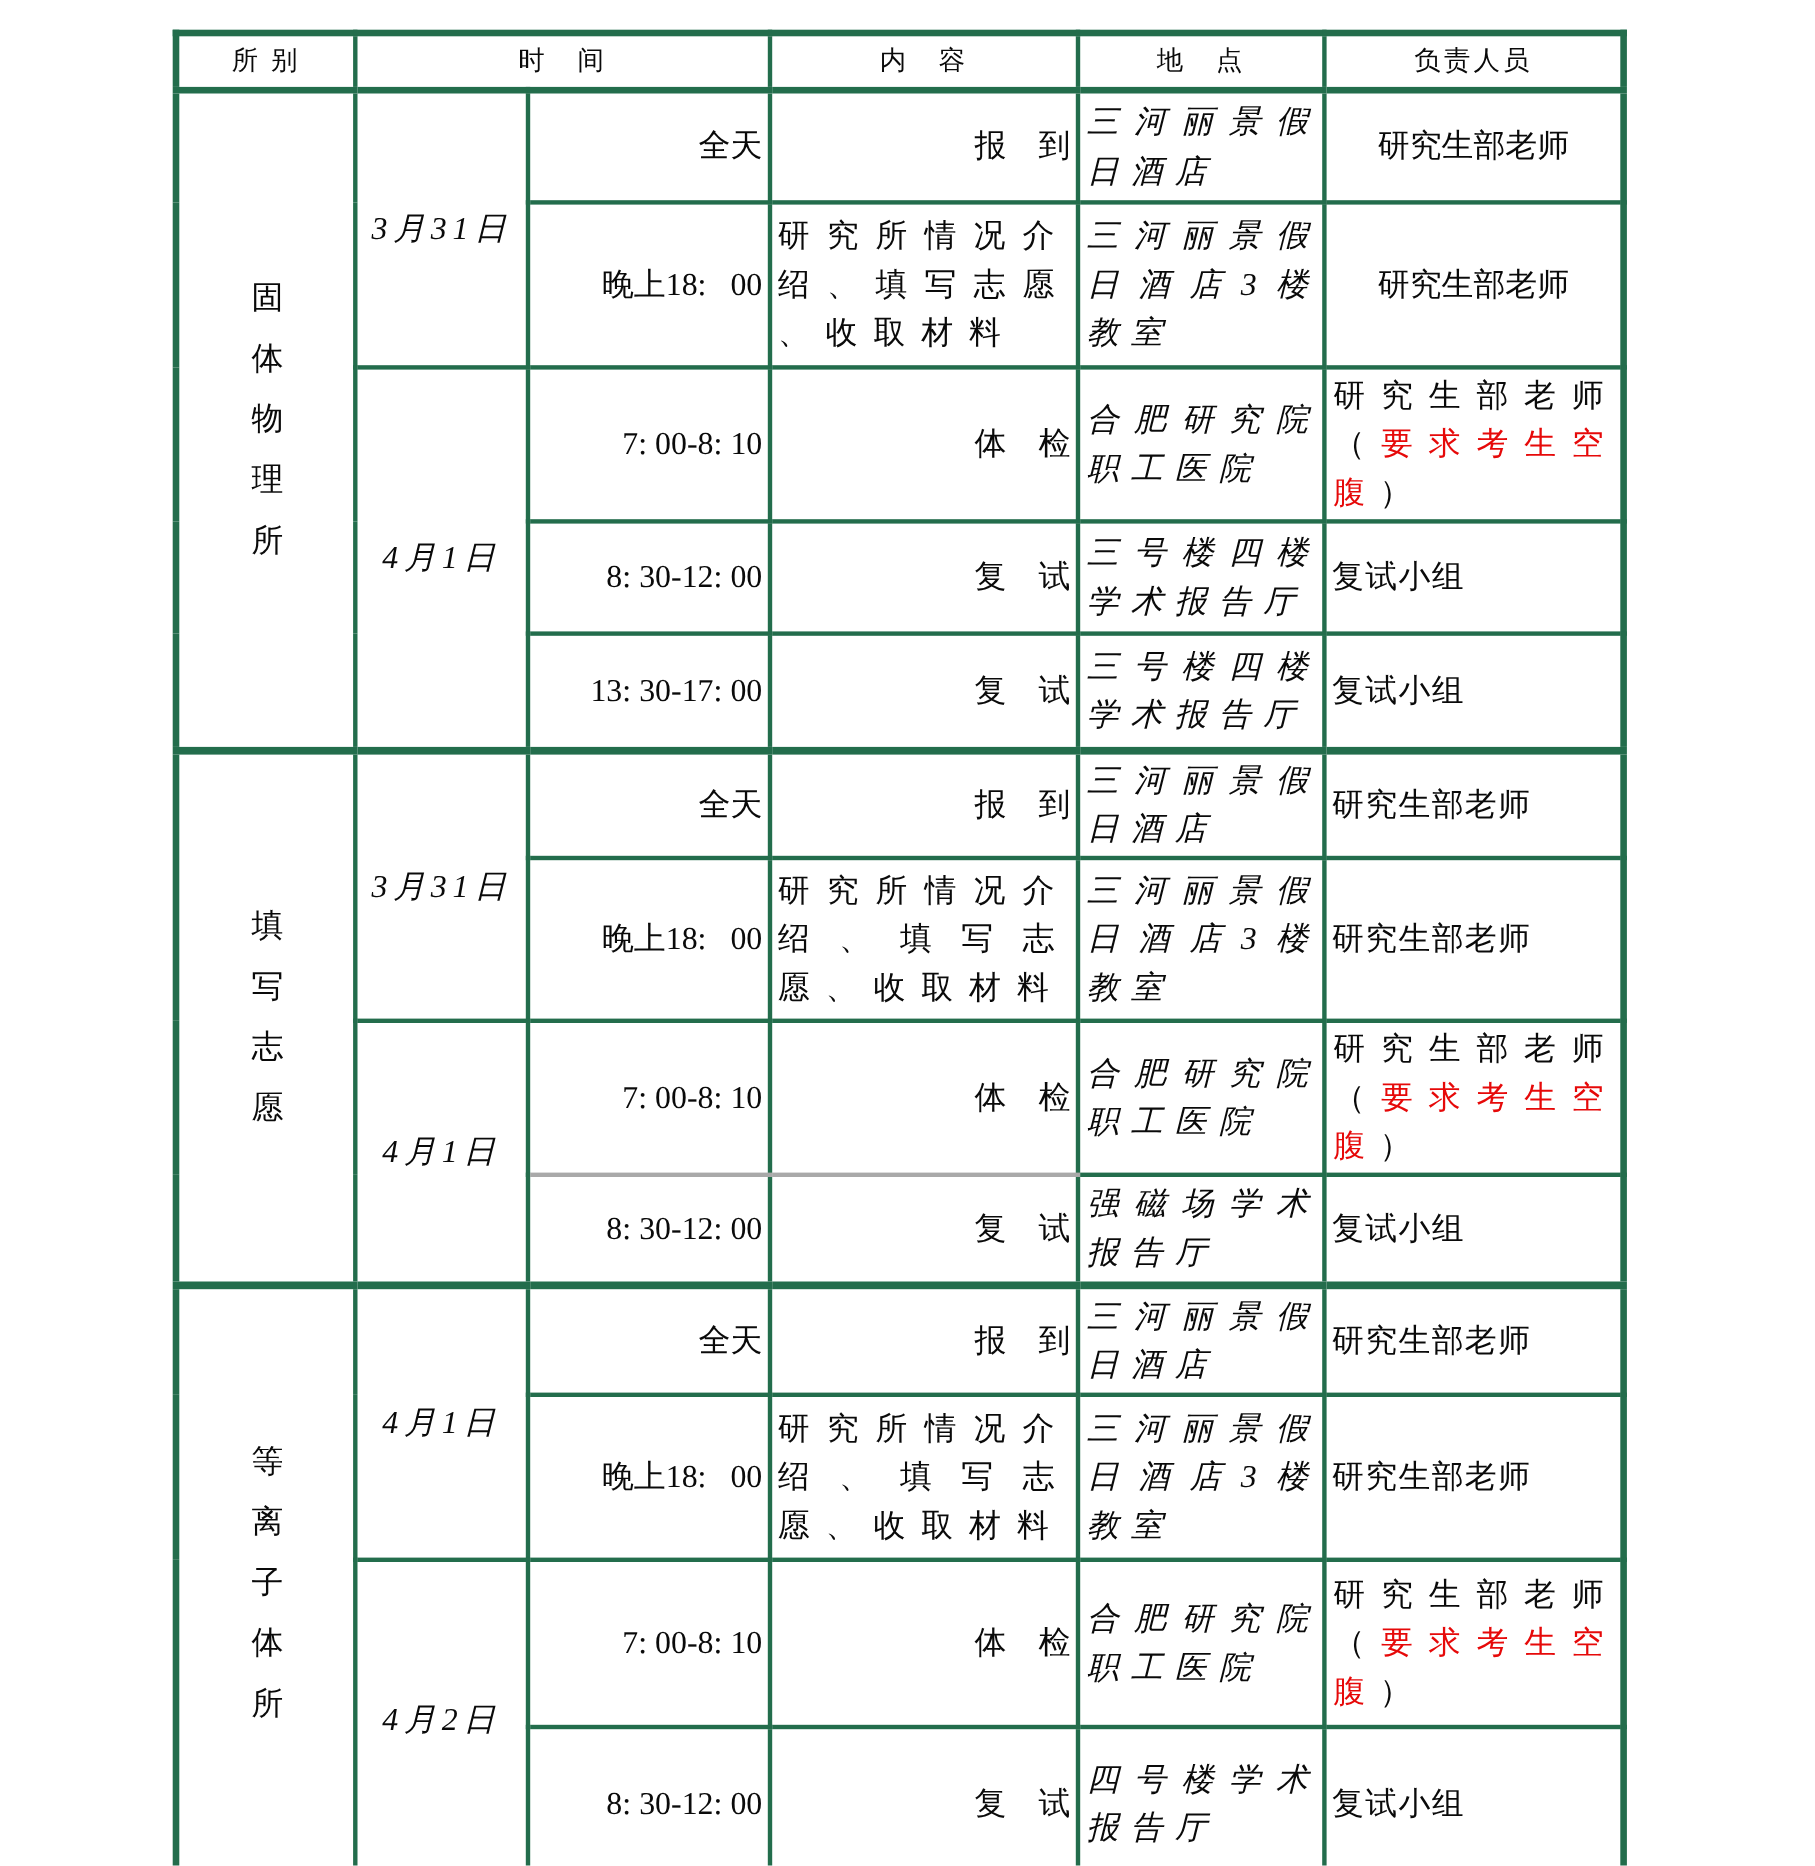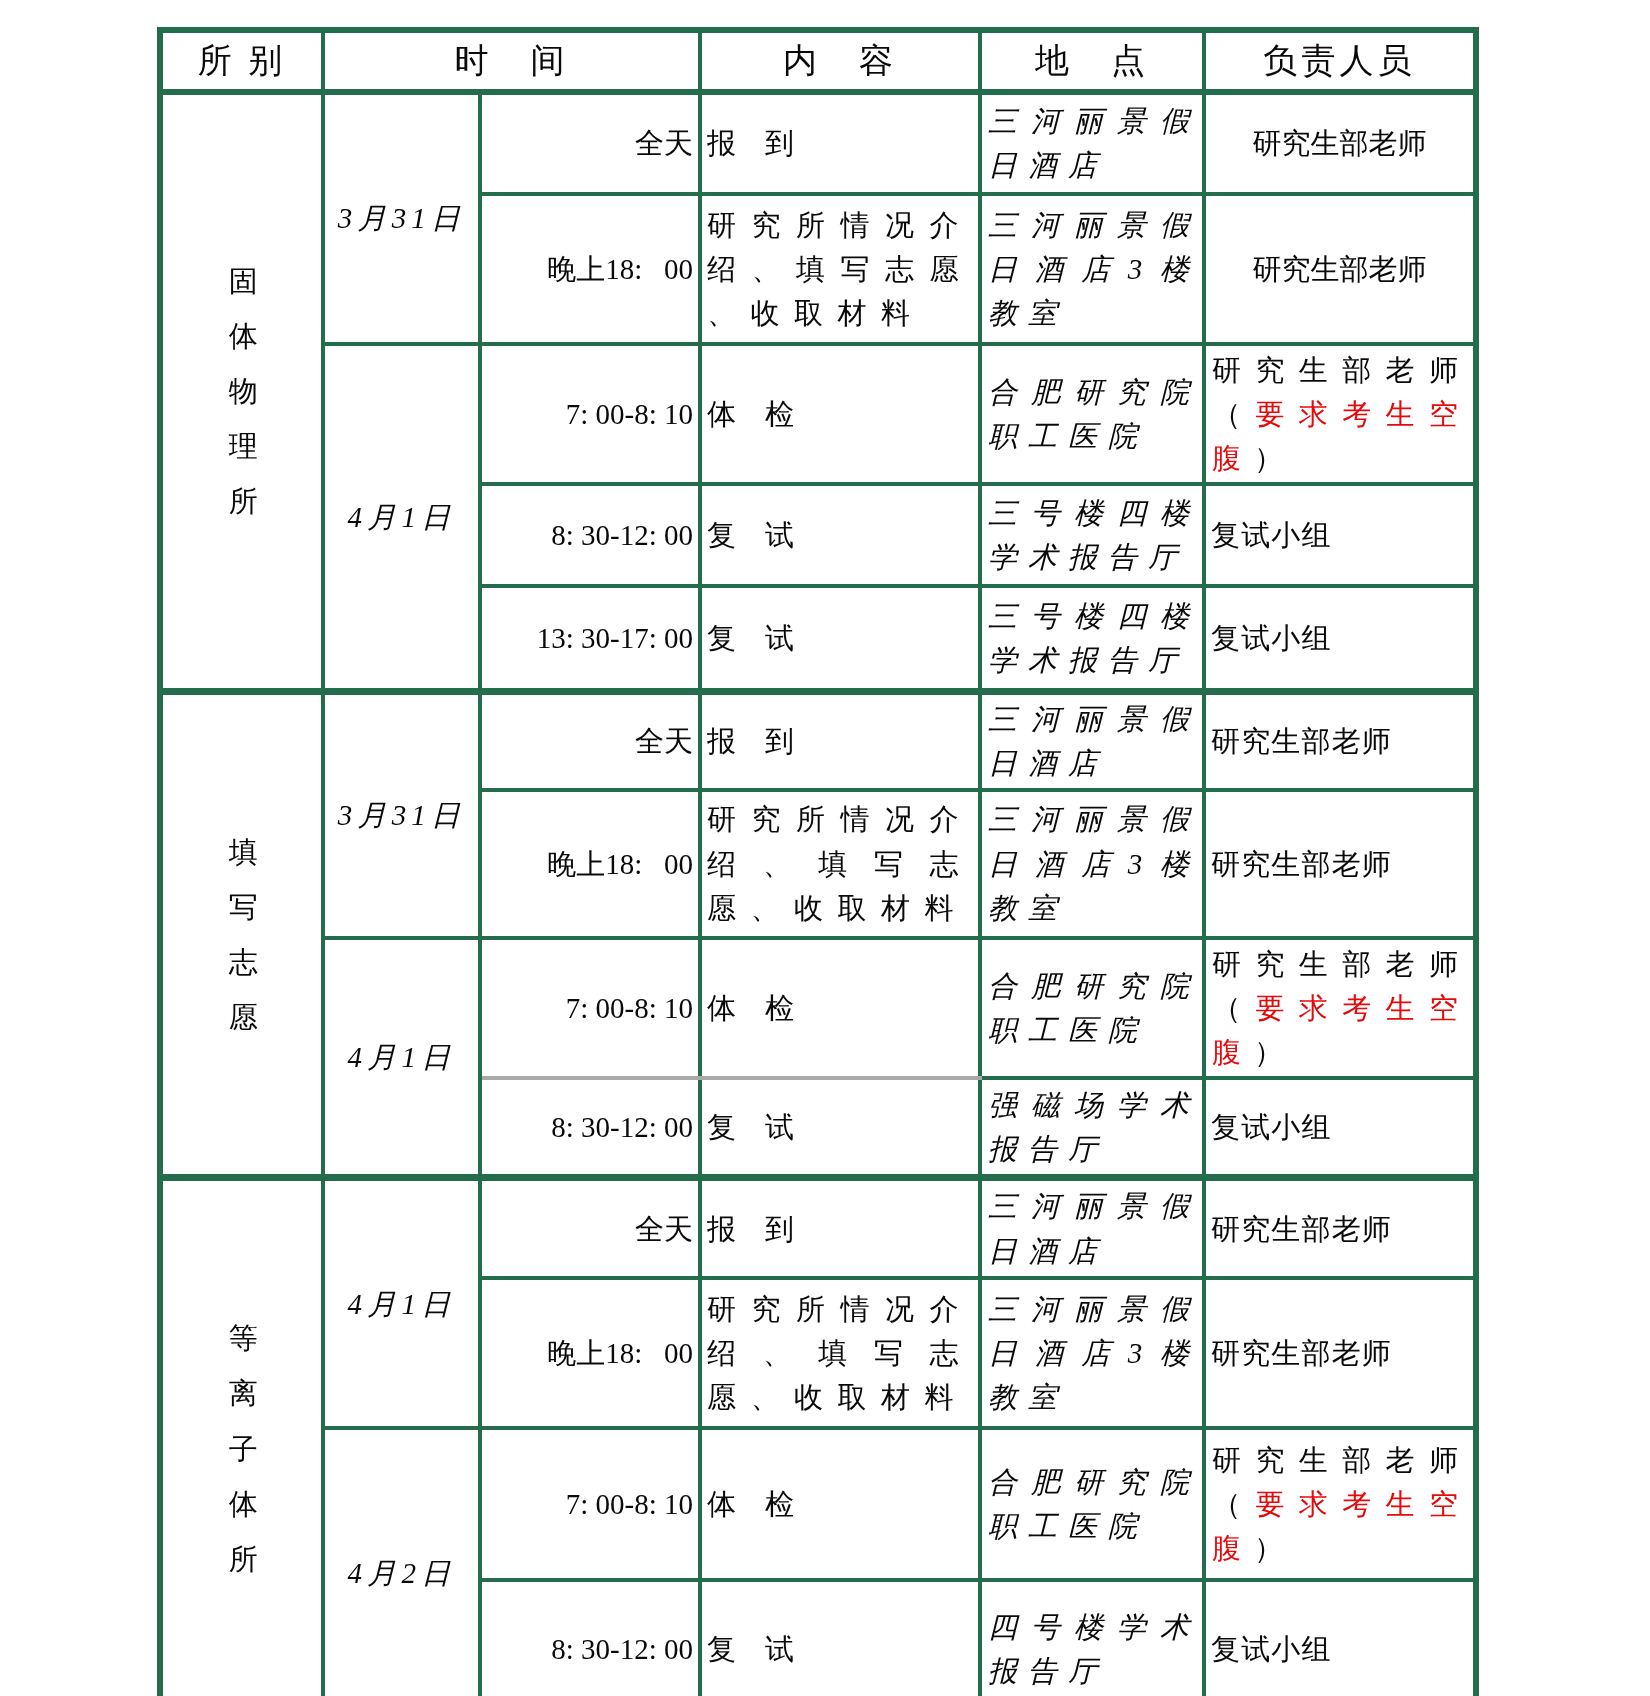--- a/index.html
+++ b/index.html
@@ -22,29 +22,29 @@
     border:6px solid #236d4c;
     font-size:29px;
   }
   td{
     border:4px solid #236d4c;
     vertical-align:middle;
     padding:2px 5px;
     line-height:1.52;
     overflow:hidden;
   }
-  tr.hdr td{border-bottom-width:6px;font-size:34px;}
+  tr.hdr td{border-bottom-width:6px;font-size:24px;}
   td.sec-top{border-top-width:7px;}
   
   td.gray-bottom{border-bottom-color:#a9a9a9;}
 
   .hc{text-align:center;letter-spacing:.12em;}
   .dc{text-align:center;letter-spacing:.18em;white-space:pre-wrap;font-style:italic;}
   .tc{text-align:right;white-space:pre-wrap;}
-  .cc{text-align:left;}
+  .cc{text-align:right;}
   .cj{text-align:justify;letter-spacing:.5em;}
   .lj{text-align:justify;letter-spacing:.38em;padding-left:6px;padding-right:2px;font-style:italic;}
   .pc{text-align:center;}
   .pl{text-align:left;letter-spacing:.04em;margin-left:11px;}
   .pj{text-align:justify;letter-spacing:.45em;padding-left:6px;padding-right:2px;}
   .inst{text-align:center;}
   .inst .vert{
     display:inline-block;
     width:1.08em;
     word-break:break-all;

